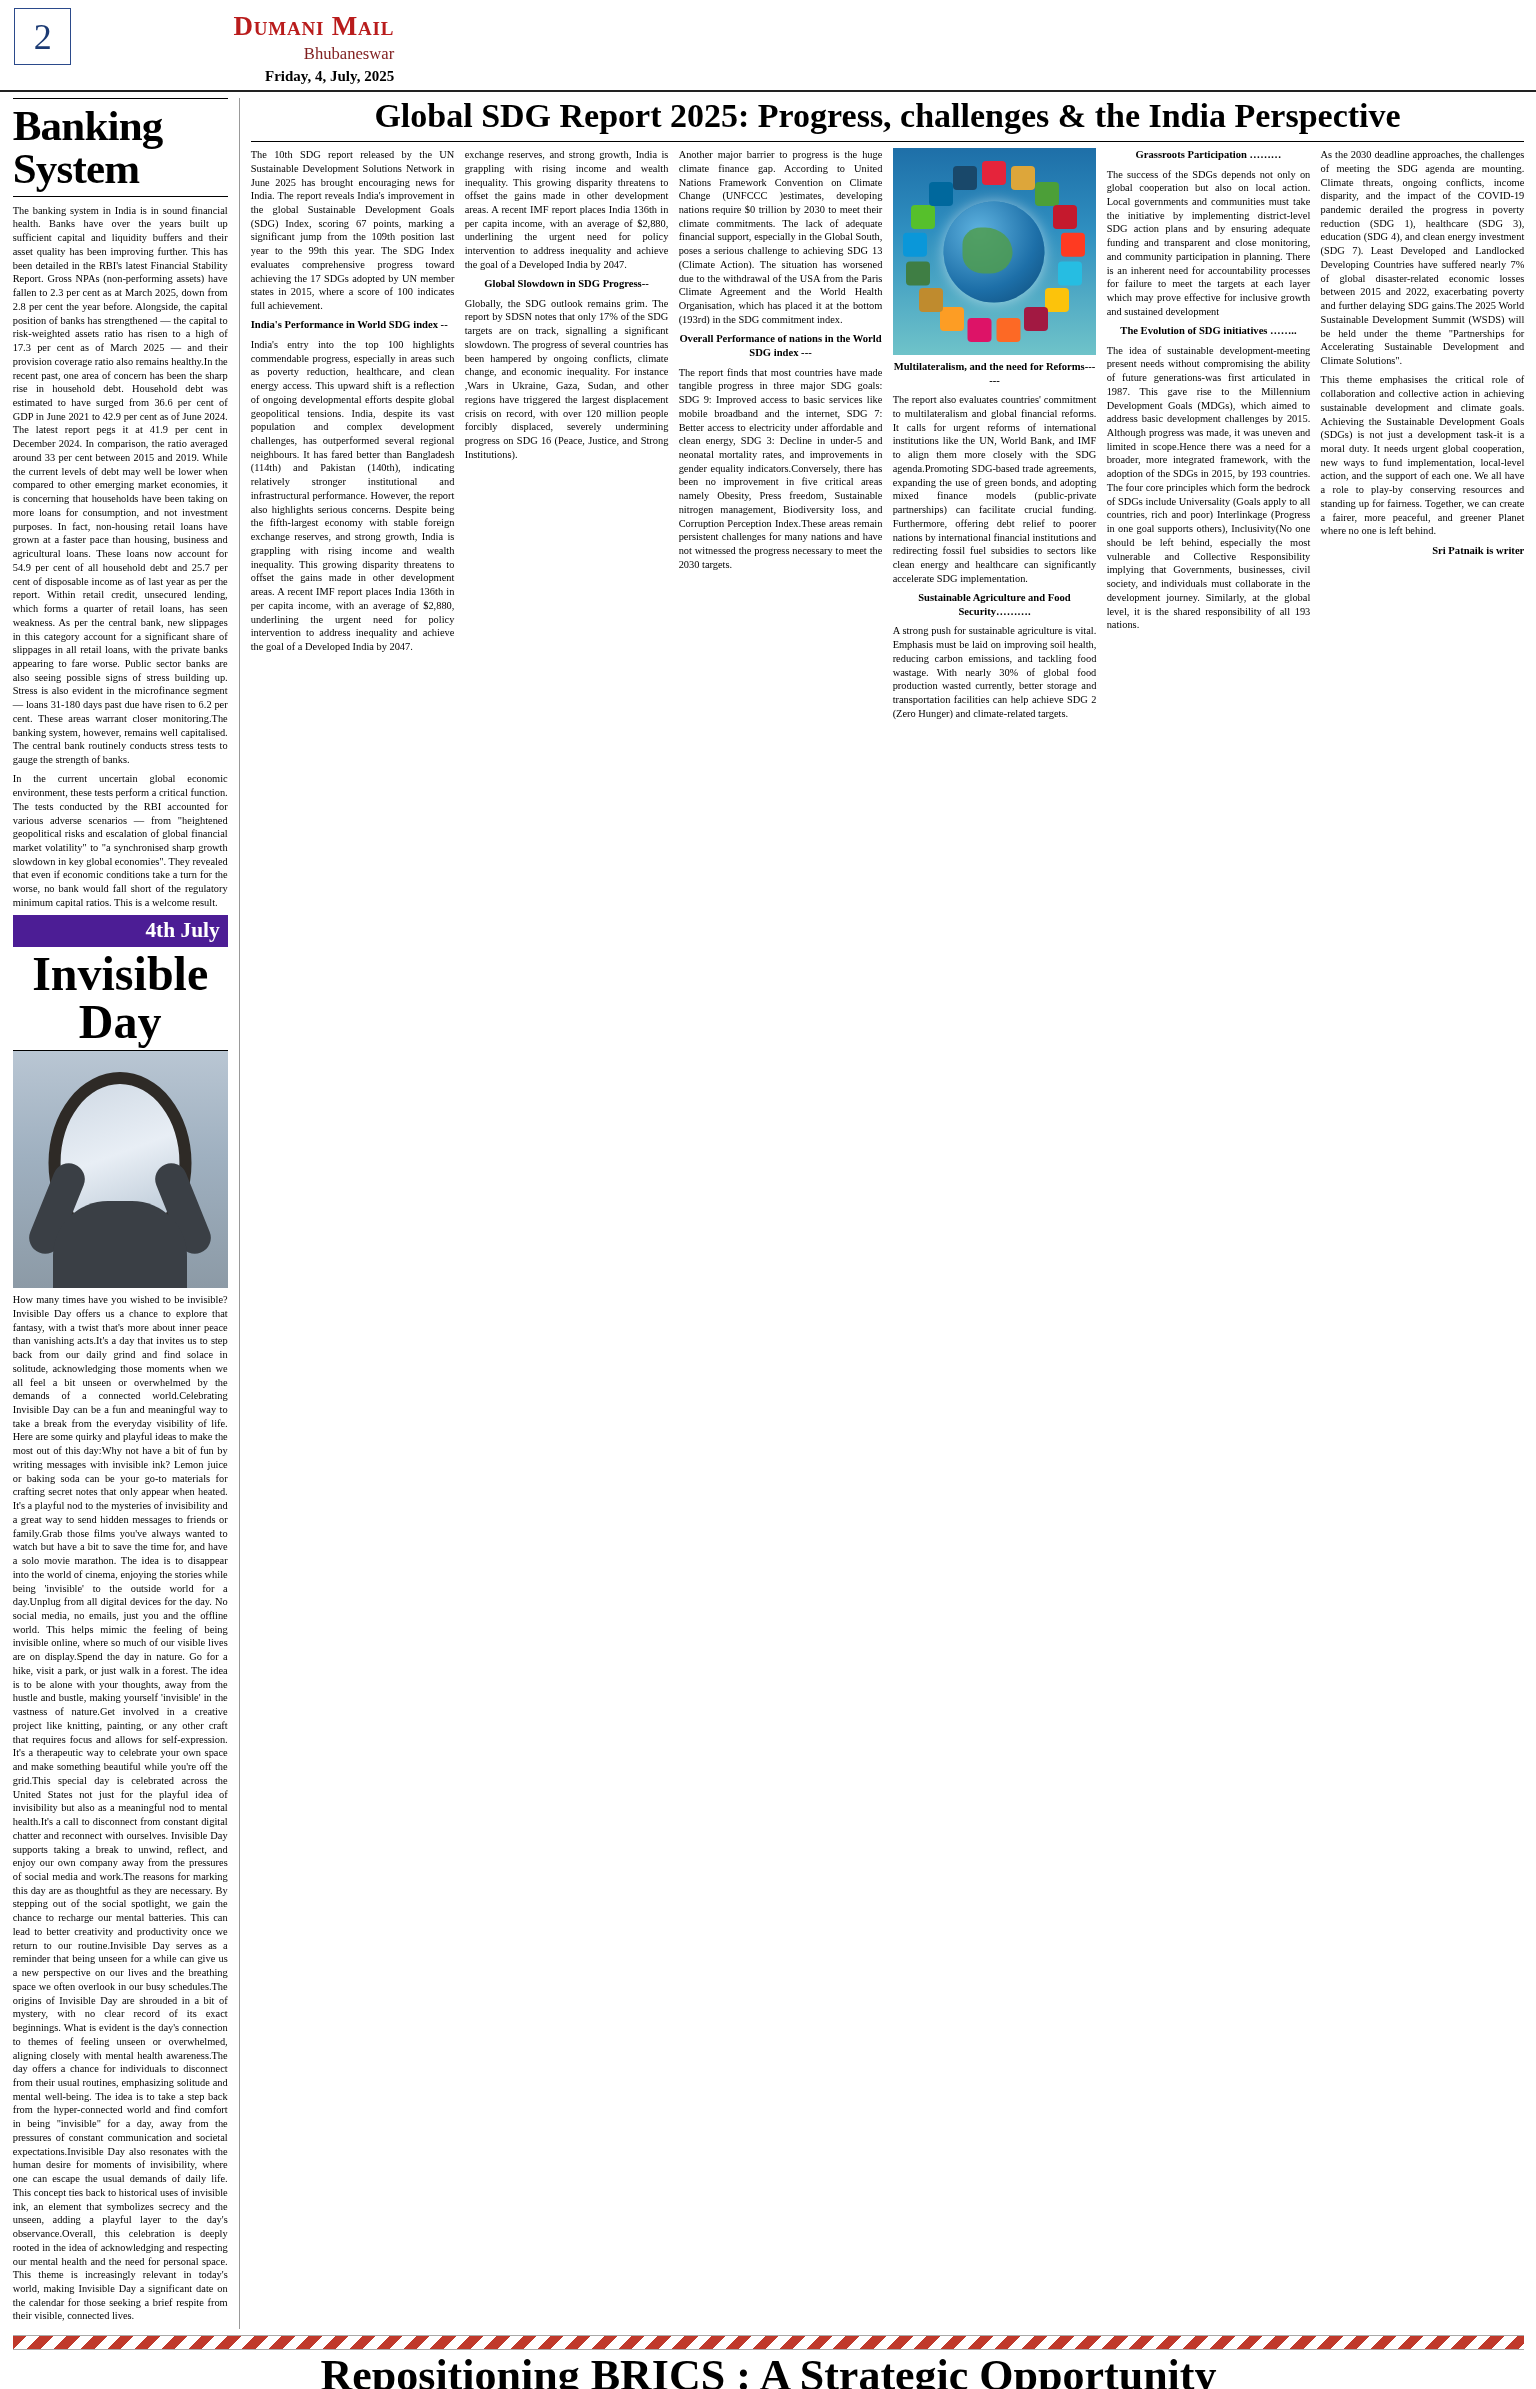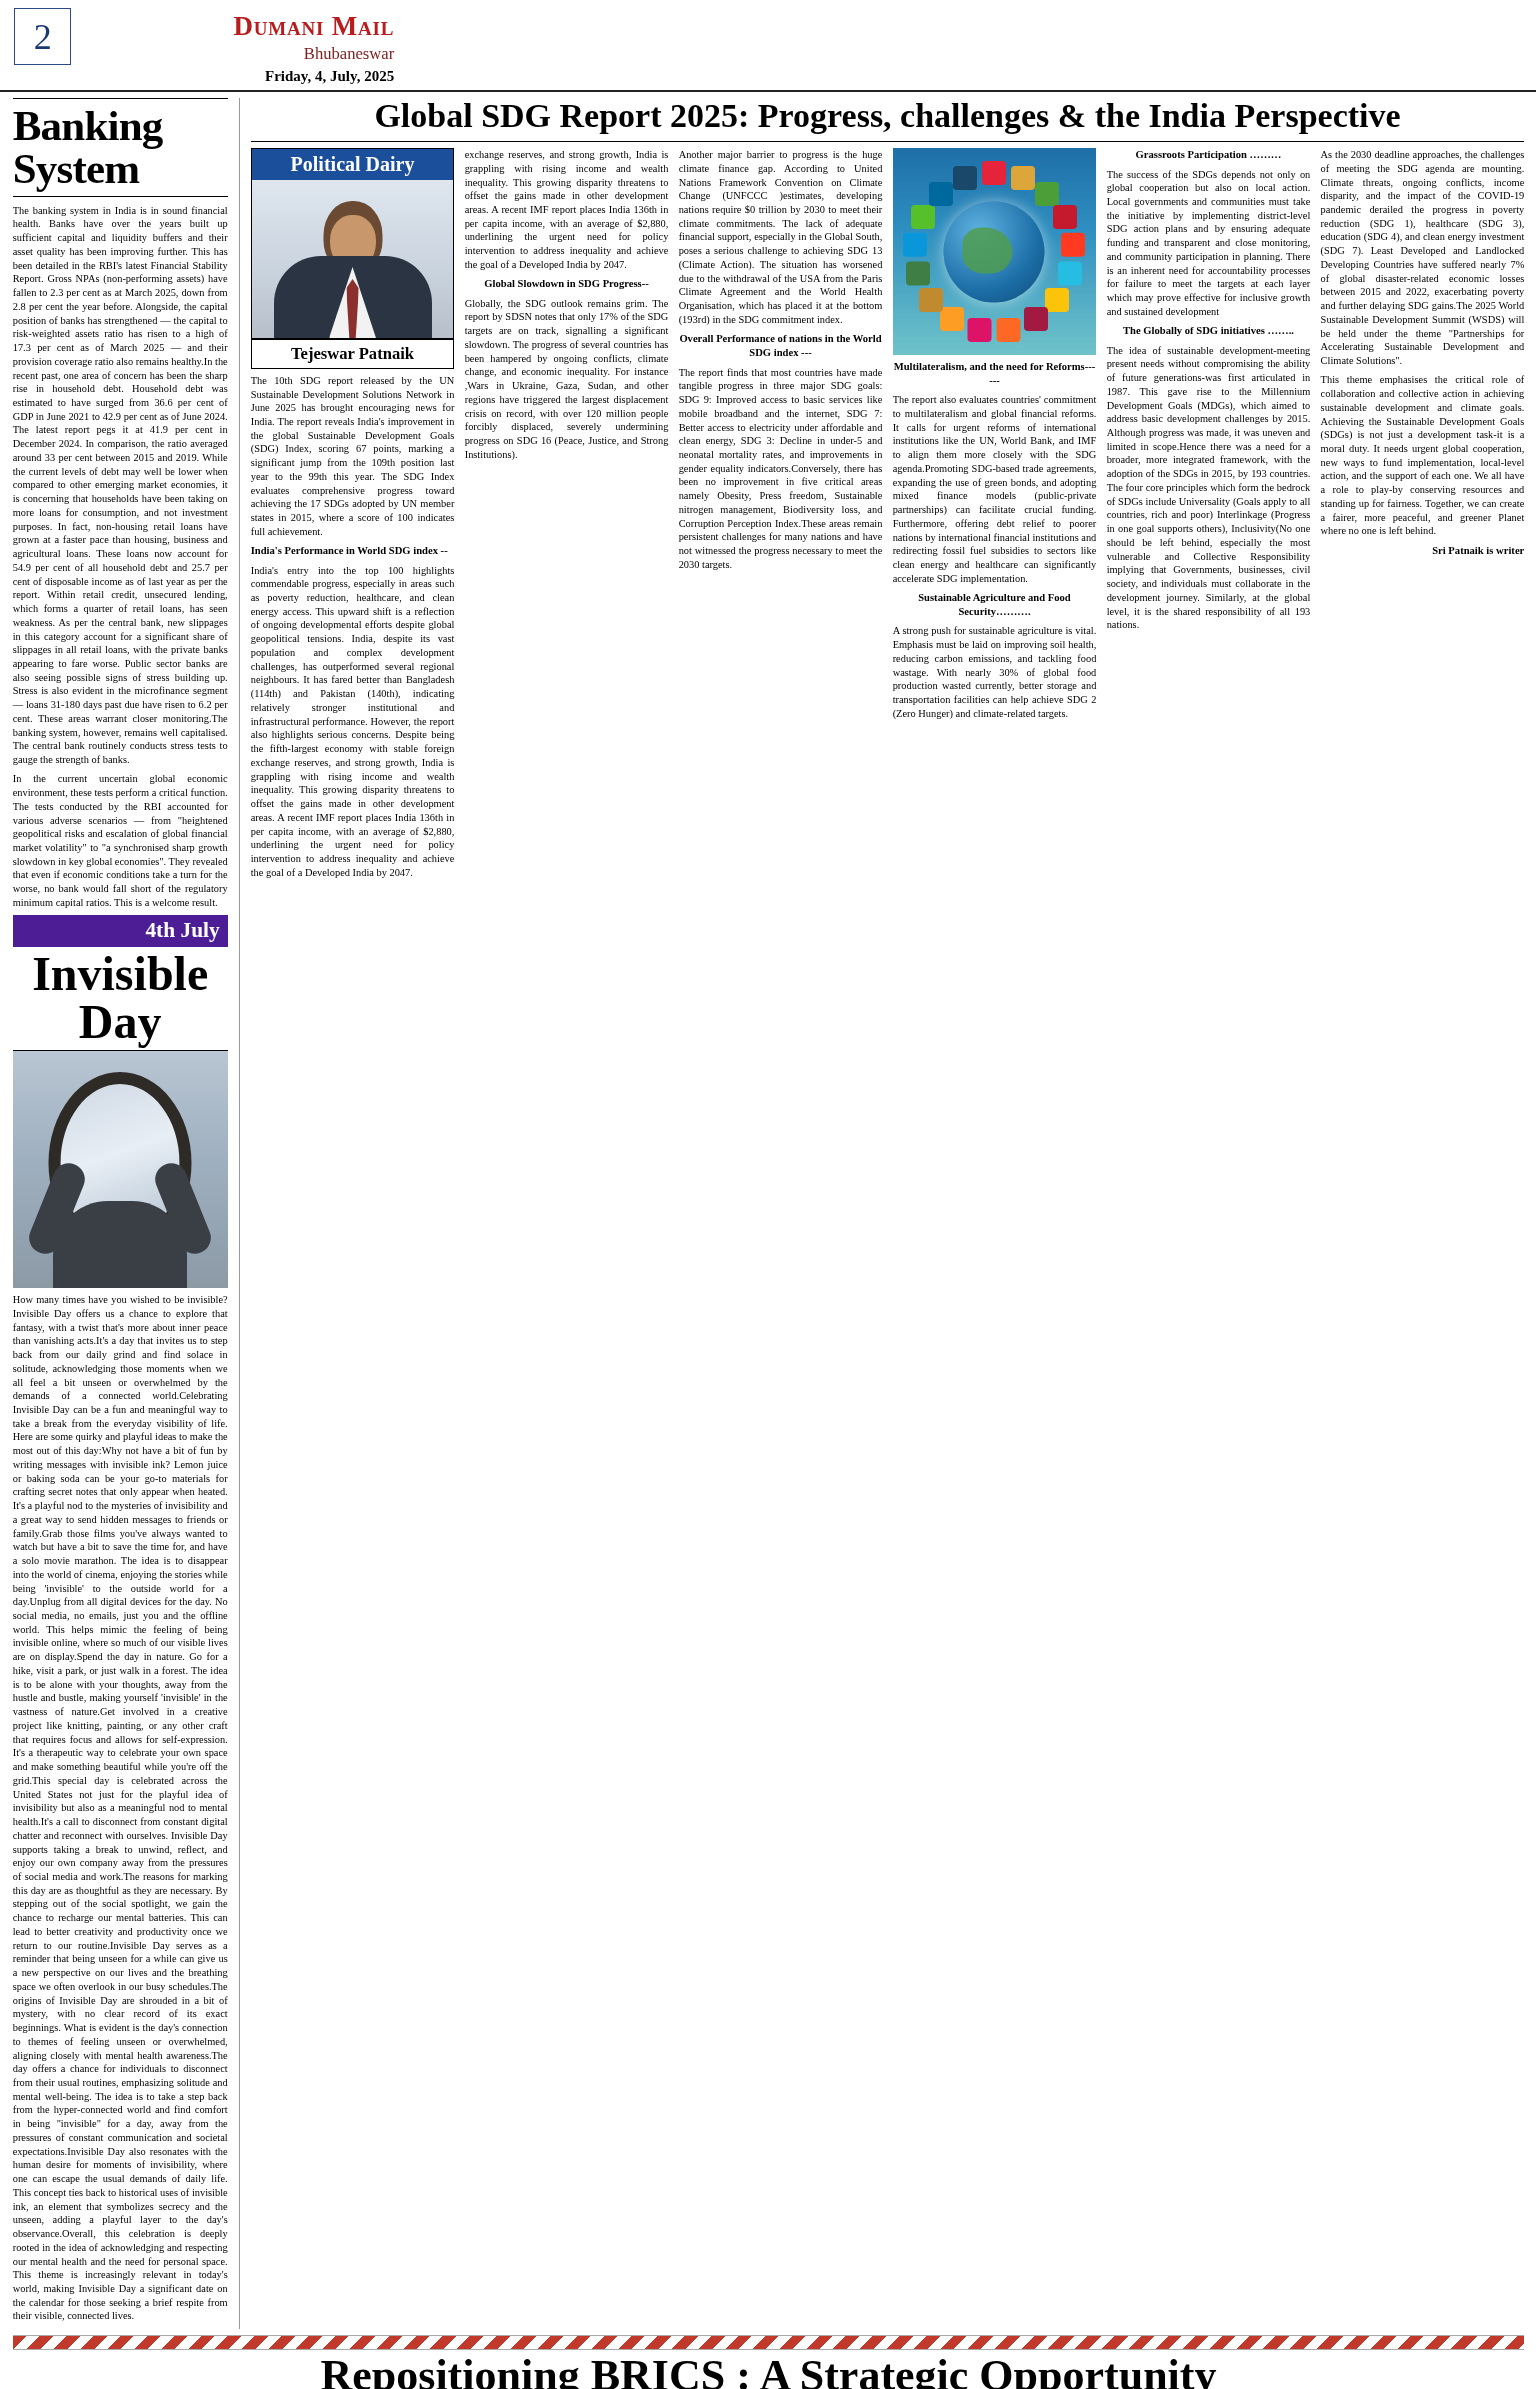--- a/index.html
+++ b/index.html
@@ -113,31 +113,20 @@
           <p>How many times have you wished to be invisible? Invisible Day offers us a chance to explore that fantasy, with a twist that's more about inner peace than vanishing acts.It's a day that invites us to step back from our daily grind and find solace in solitude, acknowledging those moments when we all feel a bit unseen or overwhelmed by the demands of a connected world.Celebrating Invisible Day can be a fun and meaningful way to take a break from the everyday visibility of life. Here are some quirky and playful ideas to make the most out of this day:Why not have a bit of fun by writing messages with invisible ink? Lemon juice or baking soda can be your go-to materials for crafting secret notes that only appear when heated. It's a playful nod to the mysteries of invisibility and a great way to send hidden messages to friends or family.Grab those films you've always wanted to watch but have a bit to save the time for, and have a solo movie marathon. The idea is to disappear into the world of cinema, enjoying the stories while being 'invisible' to the outside world for a day.Unplug from all digital devices for the day. No social media, no emails, just you and the offline world. This helps mimic the feeling of being invisible online, where so much of our visible lives are on display.Spend the day in nature. Go for a hike, visit a park, or just walk in a forest. The idea is to be alone with your thoughts, away from the hustle and bustle, making yourself 'invisible' in the vastness of nature.Get involved in a creative project like knitting, painting, or any other craft that requires focus and allows for self-expression. It's a therapeutic way to celebrate your own space and make something beautiful while you're off the grid.This special day is celebrated across the United States not just for the playful idea of invisibility but also as a meaningful nod to mental health.It's a call to disconnect from constant digital chatter and reconnect with ourselves. Invisible Day supports taking a break to unwind, reflect, and enjoy our own company away from the pressures of social media and work.The reasons for marking this day are as thoughtful as they are necessary. By stepping out of the social spotlight, we gain the chance to recharge our mental batteries. This can lead to better creativity and productivity once we return to our routine.Invisible Day serves as a reminder that being unseen for a while can give us a new perspective on our lives and the breathing space we often overlook in our busy schedules.The origins of Invisible Day are shrouded in a bit of mystery, with no clear record of its exact beginnings. What is evident is the day's connection to themes of feeling unseen or overwhelmed, aligning closely with mental health awareness.The day offers a chance for individuals to disconnect from their usual routines, emphasizing solitude and mental well-being. The idea is to take a step back from the hyper-connected world and find comfort in being "invisible" for a day, away from the pressures of constant communication and societal expectations.Invisible Day also resonates with the human desire for moments of invisibility, where one can escape the usual demands of daily life. This concept ties back to historical uses of invisible ink, an element that symbolizes secrecy and the unseen, adding a playful layer to the day's observance.Overall, this celebration is deeply rooted in the idea of acknowledging and respecting our mental health and the need for personal space. This theme is increasingly relevant in today's world, making Invisible Day a significant date on the calendar for those seeking a brief respite from their visible, connected lives.</p>
         </div>
       </div>
 
       <div class="right-zone rule-v" style="padding-left:11px;">
         <div class="hl-sdg">Global SDG Report 2025: Progress, challenges &amp; the India Perspective</div>
 
         <div class="cols4">
 
           <div class="col">
-            <div class="pd-box">
-              <div class="pd-title">Political Dairy</div>
-              <div class="pd-photo">
-                <div class="head"></div>
-                <div class="face"></div>
-                <div class="torso"></div>
-                <div class="shirt"></div>
-                <div class="tie"></div>
-              </div>
-              <div class="pd-name">Tejeswar Patnaik</div>
-            </div>
             <div class="body-text">
               <p>The 10th SDG report released by the UN Sustainable Development Solutions Network in June 2025 has brought encouraging news for India. The report reveals India's improvement in the global Sustainable Development Goals (SDG) Index, scoring 67 points, marking a significant jump from the 109th position last year to the 99th this year. The SDG Index evaluates comprehensive progress toward achieving the 17 SDGs adopted by UN member states in 2015, where a score of 100 indicates full achievement.</p>
               <p class="sub-head">India's Performance in World SDG index --</p>
               <p>India's entry into the top 100 highlights commendable progress, especially in areas such as poverty reduction, healthcare, and clean energy access. This upward shift is a reflection of ongoing developmental efforts despite global geopolitical tensions. India, despite its vast population and complex development challenges, has outperformed several regional neighbours. It has fared better than Bangladesh (114th) and Pakistan (140th), indicating relatively stronger institutional and infrastructural performance. However, the report also highlights serious concerns. Despite being the fifth-largest economy with stable foreign exchange reserves, and strong growth, India is grappling with rising income and wealth inequality. This growing disparity threatens to offset the gains made in other development areas. A recent IMF report places India 136th in per capita income, with an average of $2,880, underlining the urgent need for policy intervention to address inequality and achieve the goal of a Developed India by 2047.</p>
             </div>
           </div>
 
           <div class="col">
             <div class="body-text">
 
@@ -184,21 +173,21 @@
               <p>The report also evaluates countries' commitment to multilateralism and global financial reforms. It calls for urgent reforms of international institutions like the UN, World Bank, and IMF to align them more closely with the SDG agenda.Promoting SDG-based trade agreements, expanding the use of green bonds, and adopting mixed finance models (public-private partnerships) can facilitate crucial funding. Furthermore, offering debt relief to poorer nations by international financial institutions and redirecting fossil fuel subsidies to sectors like clean energy and healthcare can significantly accelerate SDG implementation.</p>
               <p class="sub-head" style="text-align:center">Sustainable Agriculture and Food Security……….</p>
               <p>A strong push for sustainable agriculture is vital. Emphasis must be laid on improving soil health, reducing carbon emissions, and tackling food wastage. With nearly 30% of global food production wasted currently, better storage and transportation facilities can help achieve SDG 2 (Zero Hunger) and climate-related targets.</p>
             </div>
           </div>
 
           <div class="col">
             <div class="body-text">
               <p class="sub-head" style="text-align:center">Grassroots Participation ………</p>
               <p>The success of the SDGs depends not only on global cooperation but also on local action. Local governments and communities must take the initiative by implementing district-level SDG action plans and by ensuring adequate funding and transparent and close monitoring, and community participation in planning. There is an inherent need for accountability processes for failure to meet the targets at each layer which may prove effective for inclusive growth and sustained development</p>
-              <p class="sub-head" style="text-align:center">The Globally of SDG initiatives ……..</p>
+              <p class="sub-head" style="text-align:center">The Evolution of SDG initiatives ……..</p>
               <p>The idea of sustainable development-meeting present needs without compromising the ability of future generations-was first articulated in 1987. This gave rise to the Millennium Development Goals (MDGs), which aimed to address basic development challenges by 2015. Although progress was made, it was uneven and limited in scope.Hence there was a need for a broader, more integrated framework, with the adoption of the SDGs in 2015, by 193 countries. The four core principles which form the bedrock of SDGs include Universality (Goals apply to all countries, rich and poor) Interlinkage (Progress in one goal supports others), Inclusivity(No one should be left behind, especially the most vulnerable and Collective Responsibility implying that Governments, businesses, civil society, and individuals must collaborate in the development journey. Similarly, at the global level, it is the shared responsibility of all 193 nations.</p>
             </div>
           </div>
 
           <div class="col">
             <div class="body-text">
               <p>As the 2030 deadline approaches, the challenges of meeting the SDG agenda are mounting. Climate threats, ongoing conflicts, income disparity, and the impact of the COVID-19 pandemic derailed the progress in poverty reduction (SDG 1), healthcare (SDG 3), education (SDG 4), and clean energy investment (SDG 7). Least Developed and Landlocked Developing Countries have suffered nearly 7% of global disaster-related economic losses between 2015 and 2022, exacerbating poverty and further delaying SDG gains.The 2025 World Sustainable Development Summit (WSDS) will be held under the theme "Partnerships for Accelerating Sustainable Development and Climate Solutions".</p>
               <p>This theme emphasises the critical role of collaboration and collective action in achieving sustainable development and climate goals. Achieving the Sustainable Development Goals (SDGs) is not just a development task-it is a moral duty. It needs urgent global cooperation, new ways to fund implementation, local-level action, and the support of each one. We all have a role to play-by conserving resources and standing up for fairness. Together, we can create a fairer, more peaceful, and greener Planet where no one is left behind.</p>
               <div class="writer">Sri Patnaik is writer</div>
             </div>

